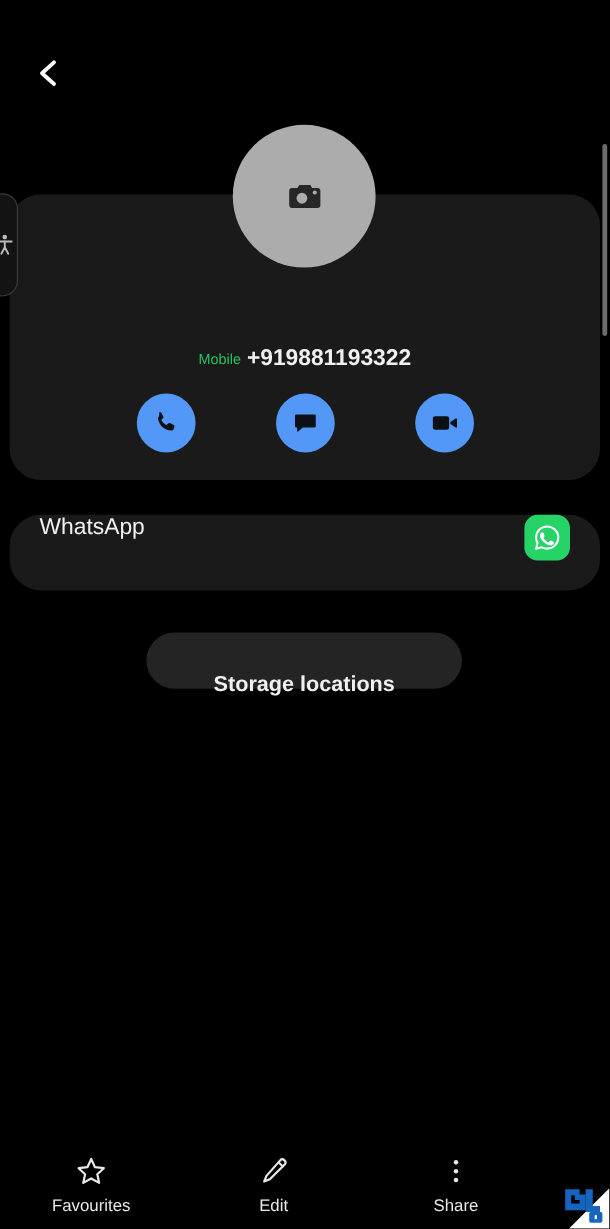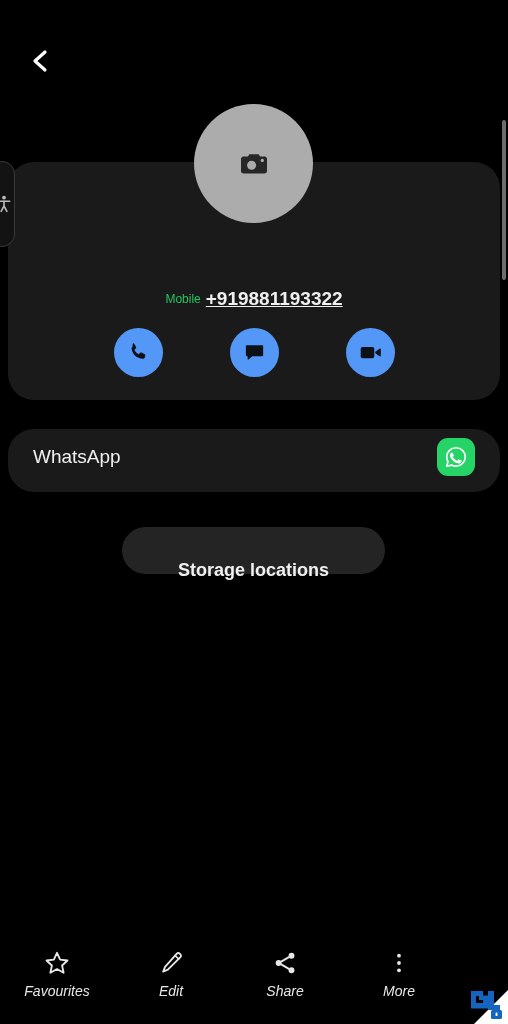--- a/index.html
+++ b/index.html
@@ -102,21 +102,20 @@
     color: #22c55e;
     vertical-align: middle;
   }
   .num-value {
     font-size: 19px;
     font-weight: bold;
     color: #f0f0f0;
     vertical-align: middle;
     margin-left: 5px;
     cursor: pointer;
-    text-decoration: underline;
   }
 
   .action-row {
     position: absolute;
     top: 166px; left: 0;
     width: 100%;
     display: flex;
     justify-content: space-around;
     padding: 0 72px;
   }
@@ -132,21 +131,20 @@
   .action-btn svg { display: block; }
 
   
   .wa-card {
     position: absolute;
     left: 8px; top: 429px;
     width: 492px; height: 63px;
     background: #1a1a1a;
     border-radius: 26px;
     display: flex;
-    align-items: center;
     justify-content: space-between;
     padding: 0 25px 8px 25px;
     cursor: pointer;
     z-index: 10;
   }
   .wa-label {
     font-size: 19px;
     color: #f0f0f0;
   }
   .wa-icon {
@@ -179,23 +177,22 @@
     margin-top: 40px;
   }
 
   
   .bottom-nav {
     position: absolute;
     left: 0; bottom: 0;
     width: 456px; height: 74px;
     background: #000000;
     display: flex;
-    align-items: flex-start;
+    align-items: center;
     z-index: 20;
-    font-style: italic;
   }
   .nav-item {
     flex: 1;
     display: flex;
     flex-direction: column;
     align-items: center;
     justify-content: center;
     gap: 7px;
     cursor: pointer;
   }
@@ -314,41 +311,30 @@
   <div class="nav-item">
     <span>
       <svg width="26" height="26" viewBox="0 0 24 24">
         <path d="M17.4 3.3c.7-.7 1.85-.7 2.55 0l.75.75c.7.7.7 1.85 0 2.55L9.1 18.2l-4.3 1.7 1.7-4.3z" fill="none" stroke="#e8e8e8" stroke-width="1.7" stroke-linejoin="round"></path>
         <path d="M15.8 5.1l3.3 3.3" stroke="#e8e8e8" stroke-width="1.5" stroke-linecap="round"></path>
       </svg>
     </span>
     <span class="nav-label">Edit</span>
   </div>
 
-  <div class="nav-item">
-    <span>
-      <svg width="26" height="26" viewBox="0 0 24 24">
-        <circle cx="18" cy="5.3" r="2.7" fill="#e8e8e8"></circle>
-        <circle cx="18" cy="18.7" r="2.7" fill="#e8e8e8"></circle>
-        <circle cx="6.1" cy="12" r="2.7" fill="#e8e8e8"></circle>
-        <path d="M8.5 10.7 L15.6 6.6 M8.5 13.3 L15.6 17.4" stroke="#e8e8e8" stroke-width="1.8" stroke-linecap="round"></path>
-      </svg>
-    </span>
-    <span class="nav-label">Share</span>
-  </div>
 
   <div class="nav-item">
     <span>
       <svg width="26" height="26" viewBox="0 0 24 24">
         <circle cx="12" cy="5.2" r="1.75" fill="#e8e8e8"></circle>
         <circle cx="12" cy="12" r="1.75" fill="#e8e8e8"></circle>
         <circle cx="12" cy="18.8" r="1.75" fill="#e8e8e8"></circle>
       </svg>
     </span>
-    <span class="nav-label">More</span>
+    <span class="nav-label">Share</span>
   </div>
 
 </div>
 
 <div class="watermark">
   <svg width="45" height="46" viewBox="0 0 45 46">
     <rect x="0" y="0" width="45" height="46" fill="#000000"></rect>
     <polygon points="45,12 45,46 11,46" fill="#ffffff"></polygon>
     <path d="M8 13 h12 v5 h-7 v7 h7 v-3 h-4 v-4.5 h9 v13 h-17 z" fill="#1565C0"></path>
     <path d="M25 13 h6 v14 h6 v5 h-12 z" fill="#1565C0"></path>

